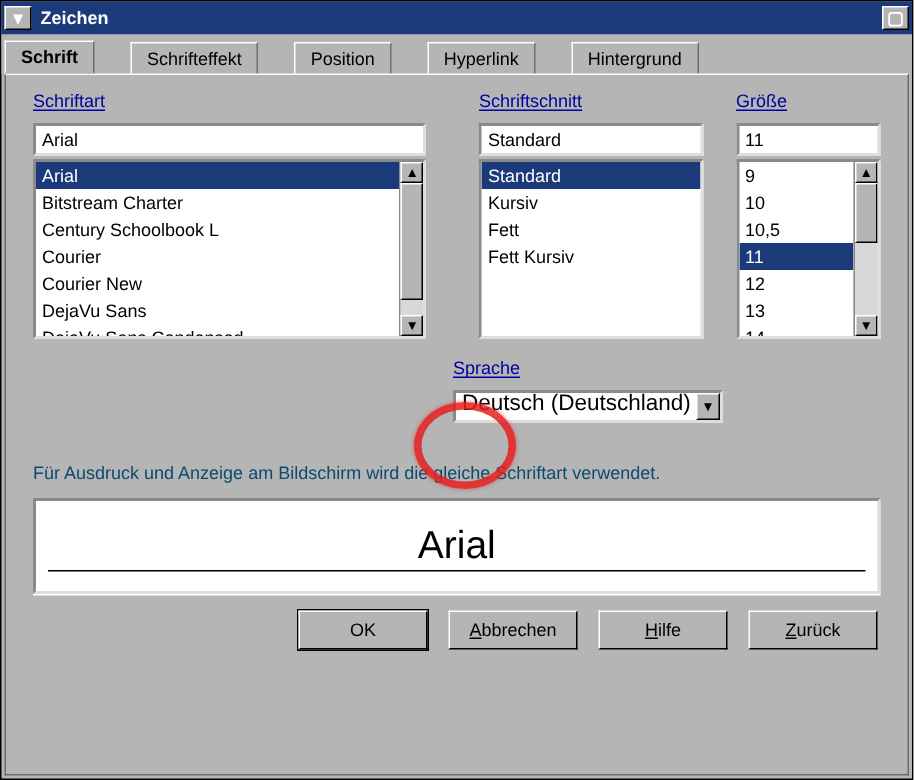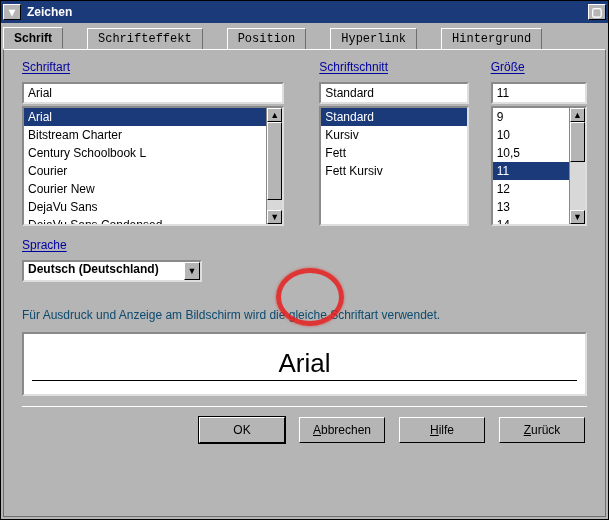--- a/index.html
+++ b/index.html
@@ -53,21 +53,20 @@
     background:#b5b5b5;
     margin-right:0;
     font-size:12px;
     position:relative;
     cursor:pointer;
   }
   .tab:not(.active){
     border-top-color:#fff;
     border-left-color:#fff;
     top:1px;
-    font-family:Liberation Mono, monospace;
   }
   .tab.active {
     background:#b5b5b5;
     border:1px solid #fff;
     border-right-color:#6e6e6e;
     border-bottom:1px solid #b5b5b5;
     font-weight:bold;
     z-index:2;
   }
   .panel {
@@ -128,30 +127,30 @@
   }
   .scroll .arrow, .scroll .thumb {
     background:#b5b5b5;
     border:1px solid #000;
     border-top-color:#fff; border-left-color:#fff;
   }
   .scroll .arrow { height:14px; text-align:center; font-size:9px; line-height:12px; cursor:pointer;}
   .scroll .track { flex:1; background:#d8d8d8; position:relative;}
   .scroll .thumb { position:absolute; left:0; right:0; top:0; height:30px; }
   .lang-section { margin-top:12px; display:flex; }
-  .lang-col { width:180px; }
+  .lang-col { margin-left: 280px; width:180px; }
   .combo {
     display:flex; align-items:center;
     background:#fff;
     border:2px inset #dedede;
     height:22px;
     position:relative;
   }
   .combo .combotext {
-    flex:1; padding:0 4px; font-size:12px; height:22px; line-height:18px; overflow:hidden; white-space:nowrap;font-weight:bold;
+    flex:1; padding:0 4px; font-size:15px; height:22px; line-height:18px; overflow:hidden; white-space:nowrap;
   }
   .combo .combobtn {
     width:16px; height:18px;
     background:#b5b5b5;
     border:1px solid #000;
     border-top-color:#fff; border-left-color:#fff;
     text-align:center; font-size:9px; line-height:16px; cursor:pointer;
   }
   .redcircle {
     position:absolute;
@@ -185,21 +184,21 @@
     padding: 0 4px;
   }
   .preview .uline {
     position:absolute;
     left:8px; right:8px;
     top: 46px;
     border-top:1px solid #000;
   }
   .buttonbar {
     border-top:1px solid #fff;
-    margin-top:10px;
+    margin-top:0;
     padding: 10px 2px 4px 0;
     display:flex;
     justify-content:flex-end;
     gap:14px;
   }
   .btn {
     min-width:86px;
     height:26px;
     background:#b5b5b5;
     border:1px solid #000;

